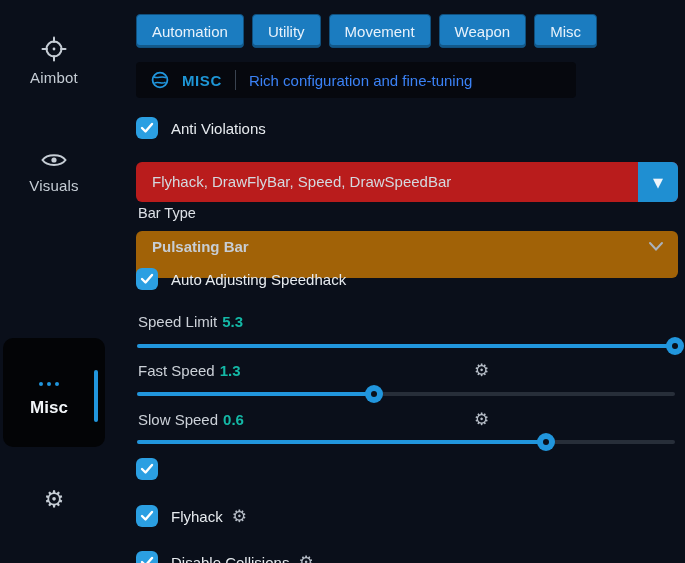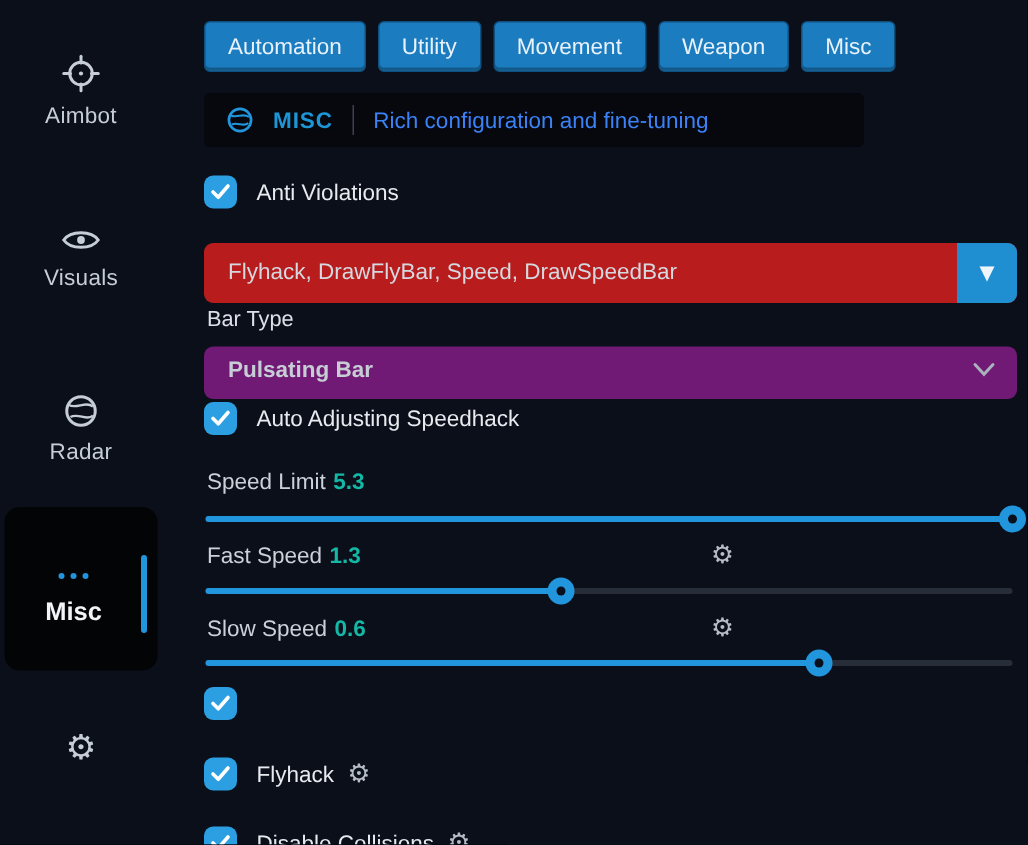--- a/index.html
+++ b/index.html
@@ -53,22 +53,22 @@
     background:#b91c1c;border-radius:6px;color:#d4d9df;font-size:15px;
   }
   .multi-input .txt{position:absolute;left:16px;top:0;line-height:40px;white-space:nowrap;}
   .multi-input .btn{
     position:absolute;right:0;top:0;width:40px;height:40px;background:#1f8fd2;
     border-radius:0 6px 6px 0;display:flex;align-items:center;justify-content:center;
     color:#eef5fb;font-size:13px;cursor:pointer;font-family:"DejaVu Sans",sans-serif;
   }
   .field-lbl{position:absolute;left:138px;top:205px;color:#dde1e7;font-size:14.5px;}
   .select-box{
-    position:absolute;left:136px;top:231px;width:542px;height:35px;
-    background:#701a75;border-radius:6px;color:#ccd2d9;font-size:15px;cursor:pointer;
+    position:absolute;left:136px;top:231px;width:542px;height:47px;
+    background:#a16207;border-radius:6px;color:#ccd2d9;font-size:15px;cursor:pointer;
   }
   .select-box .txt{position:absolute;left:16px;top:0;line-height:31px;font-weight:bold;color:#c7cdd4;}
   .select-box svg{position:absolute;right:14px;top:9px;}
   
   .sl-label{position:absolute;left:138px;font-size:15px;color:#ccd1d8;width:540px;}
   .sl-label b{color:#14b8a6;margin-left:5px;text-align:right;}
   .sl-label .gear{position:absolute;left:336px;top:0;}
   .track{position:absolute;left:137px;width:538px;height:4px;border-radius:2px;background:#272e39;}
   .fill{height:4px;border-radius:2px;background:#2196dd;}
   .handle{
@@ -100,30 +100,20 @@
   <div class="side-item" style="top:150px">
     <span class="icn">
       <svg width="26" height="20" viewBox="0 0 26 18" fill="none" stroke="#c6cdd5" stroke-width="2">
         <path d="M1.5 9 C6 2.5 20 2.5 24.5 9 C20 15.5 6 15.5 1.5 9 Z"></path>
         <circle cx="13" cy="9" r="2.6" fill="#c6cdd5" stroke="none"></circle>
       </svg>
     </span>
     <div class="lbl">Visuals</div>
   </div>
 
-  <div class="side-item" style="top:262px">
-    <span class="icn">
-      <svg width="24" height="24" viewBox="0 0 24 24" fill="none" stroke="#c6cdd5" stroke-width="2">
-        <circle cx="12" cy="12" r="9.5"></circle>
-        <path d="M4 8 C9 11 15 5 20 9" stroke-width="1.6"></path>
-        <path d="M5 16 C10 13 16 19 20 15" stroke-width="1.6"></path>
-      </svg>
-    </span>
-    <div class="lbl">Radar</div>
-  </div>
 
   <div class="misc-box">
     <div class="dots">
         <i></i>
         <i></i>
         <i></i>
       </div>
     <div class="mlbl">Misc</div>
     <div class="indicator"></div>
   </div>

